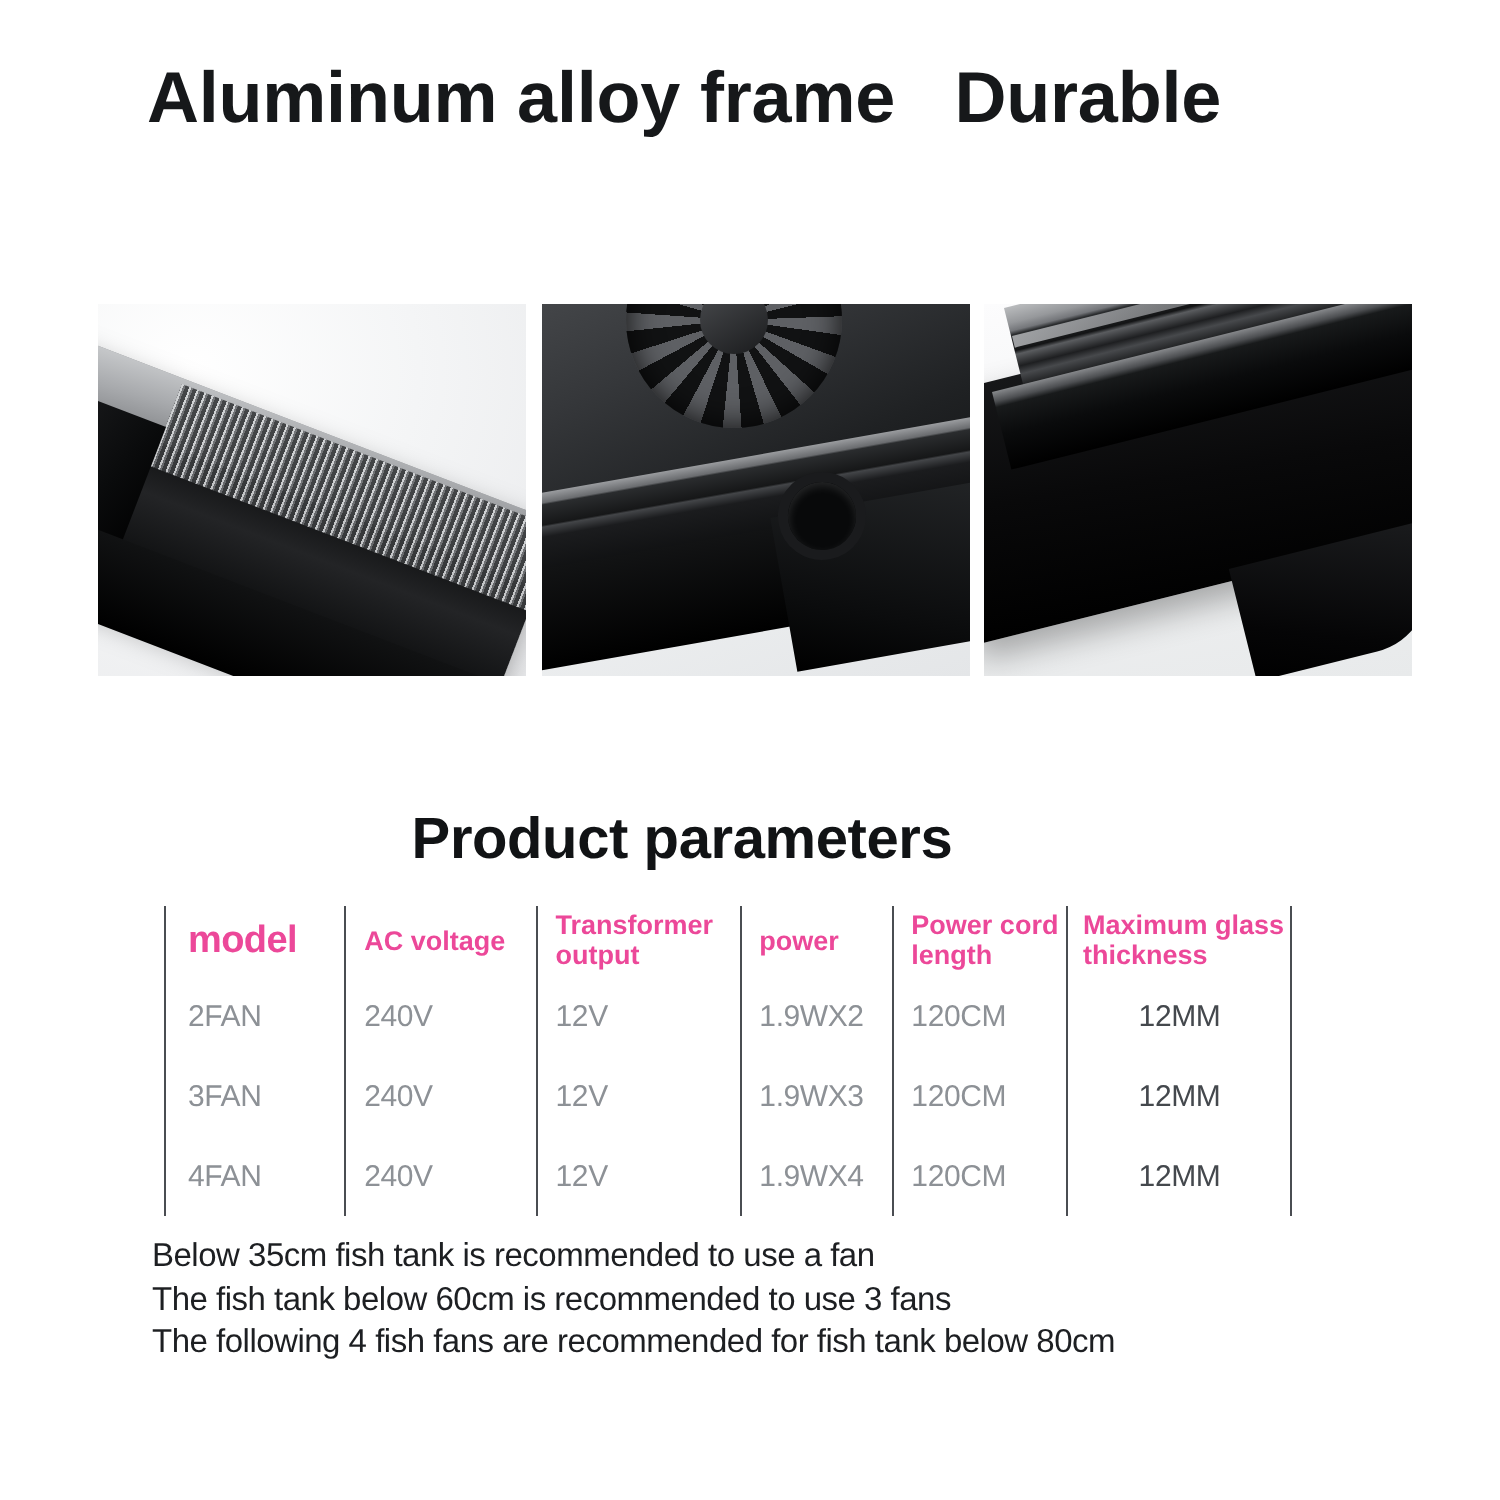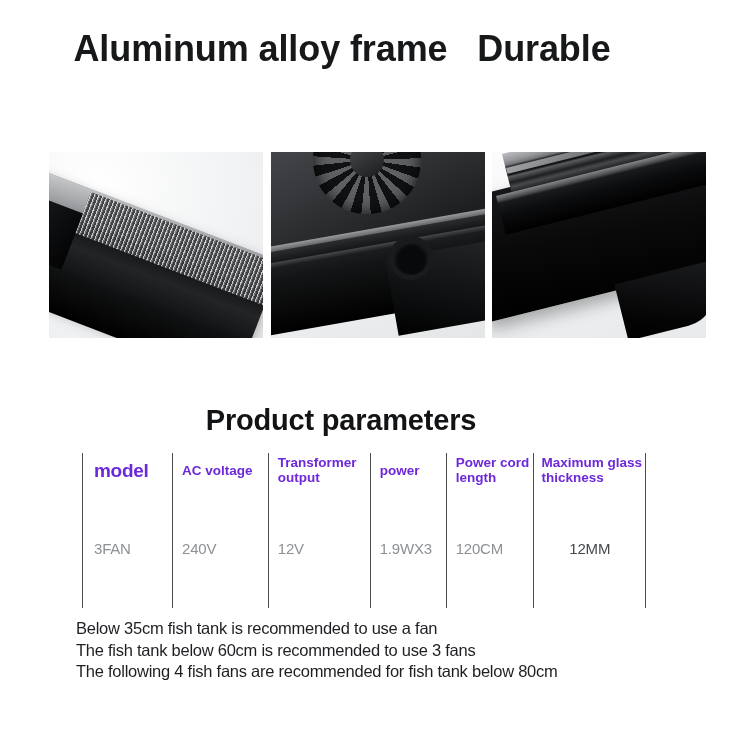--- a/index.html
+++ b/index.html
@@ -329,21 +329,21 @@
     vertical-align: middle;
     background: #ffffff;
   }
   .spec-table th:last-child,
   .spec-table td:last-child {
     border-right: 1.6px solid #4a4d52;
   }
   .spec-table th {
     font-size: 13.5px;
     font-weight: bold;
-    color: #6d28d9;
+    color: #ec4899;
     line-height: 1.08;
     height: 34px;
     padding-top: 1px;
     margin-left: 32px;
   }
   .spec-table td {
     font-size: 15px;
     font-weight: normal;
     color: #8d9196;
     height: 30px;
@@ -439,27 +439,43 @@
           <th class="th-model">model</th>
           <th>AC voltage</th>
           <th>Transformer output</th>
           <th>power</th>
           <th>Power cord length</th>
           <th class="th-glass">Maximum glass thickness</th>
         </tr>
       </thead>
       <tbody>
         <tr>
+          <td class="td-model">2FAN</td>
+          <td>240V</td>
+          <td>12V</td>
+          <td>1.9WX2</td>
+          <td>120CM</td>
+          <td class="td-glass">12MM</td>
+        </tr>
+        <tr>
           <td class="td-model">3FAN</td>
           <td>240V</td>
           <td>12V</td>
           <td>1.9WX3</td>
           <td>120CM</td>
           <td class="td-glass">12MM</td>
         </tr>
+        <tr>
+          <td class="td-model">4FAN</td>
+          <td>240V</td>
+          <td>12V</td>
+          <td>1.9WX4</td>
+          <td>120CM</td>
+          <td class="td-glass">12MM</td>
+        </tr>
       </tbody>
     </table>
   </div>
 
   <div class="notes">
     <div class="note-line">Below 35cm fish tank is recommended to use a fan</div>
     <div class="note-line">The fish tank below 60cm is recommended to use 3 fans</div>
     <div class="note-line">The following 4 fish fans are recommended for fish tank below 80cm</div>
   </div>
 

